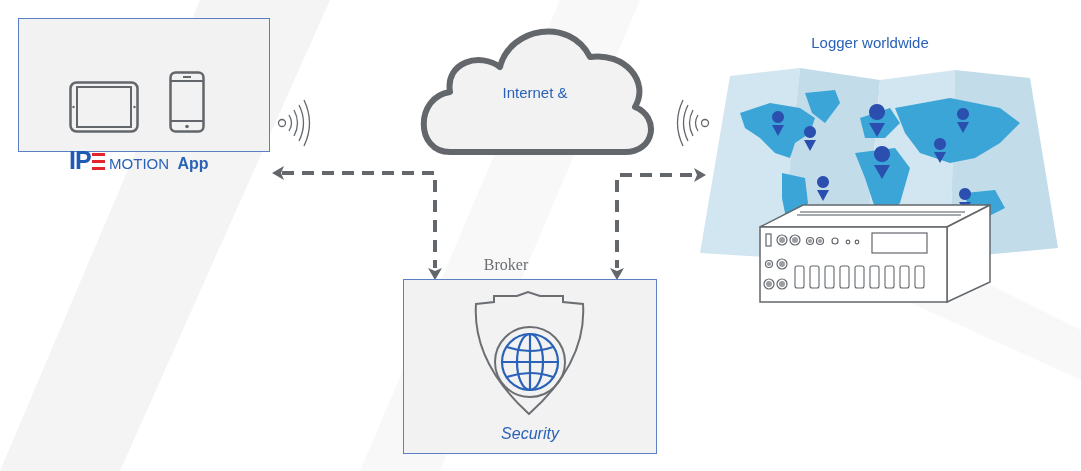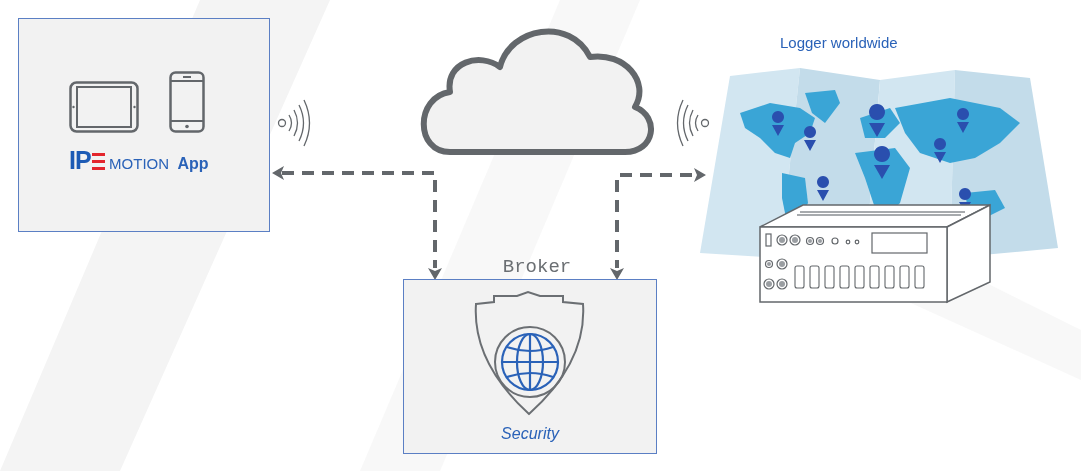--- a/index.html
+++ b/index.html
@@ -15,21 +15,21 @@
 <body>
 
 <svg class="watermark" viewBox="0 0 1081 471">
   <g fill="#f4f4f4">
     <polygon points="200,0 330,0 120,471 0,471"></polygon>
     <polygon points="560,0 640,0 440,471 360,471" opacity="0.6"></polygon>
     <polygon points="880,230 1081,330 1081,380 860,280" opacity="0.6"></polygon>
   </g>
 </svg>
 
-<div class="box" style="left:18px;top:18px;width:252px;height:214px;">
+<div class="box" style="left:18px;top:18px;width:252px;height:134px;">
   <svg width="70" height="52" style="left:50px;top:62px;" viewBox="0 0 70 52">
     <rect x="1.5" y="1.5" width="67" height="49" rx="6" fill="none" stroke="#63676b" stroke-width="2.5"></rect>
     <rect x="8" y="6" width="54" height="40" fill="none" stroke="#63676b" stroke-width="2"></rect>
     <circle cx="4.5" cy="26" r="1.2" fill="#63676b"></circle>
     <circle cx="65.5" cy="26" r="1.2" fill="#63676b"></circle>
   </svg>
   <svg width="36" height="62" style="left:150px;top:52px;" viewBox="0 0 36 62">
     <rect x="1.5" y="1.5" width="33" height="59" rx="5" fill="none" stroke="#63676b" stroke-width="2.5"></rect>
     <line x1="2" y1="10" x2="34" y2="10" stroke="#63676b" stroke-width="2"></line>
     <line x1="2" y1="50" x2="34" y2="50" stroke="#63676b" stroke-width="2"></line>
@@ -48,20 +48,21 @@
   <path d="M14 17 Q19 25 14 33" fill="none" stroke="#63676b" stroke-width="1.3"></path>
   <path d="M19 12 Q26 25 19 38" fill="none" stroke="#63676b" stroke-width="1.3"></path>
   <path d="M24 7 Q33 25 24 43" fill="none" stroke="#63676b" stroke-width="1.3"></path>
   <path d="M29 2 Q40 25 29 48" fill="none" stroke="#63676b" stroke-width="1.3"></path>
 </svg>
 
 <svg width="250" height="150" style="left:410px;top:12px;" viewBox="0 0 250 150">
   <path d="M40 140 C5 140 5 85 40 80 C35 50 70 40 90 55 C100 15 160 5 180 45 C215 40 240 70 225 95 C250 105 245 140 215 140 Z" fill="#f2f2f2" stroke="#63676b" stroke-width="6" stroke-linejoin="round"></path>
 </svg>
 <div class="abs blue-text" style="left:445px;top:82px;width:180px;text-align:center;font-size:15px;line-height:22px;font-family:'Liberation Sans',sans-serif;">
+  <div>Internet &amp;</div>
 </div>
 
 <svg width="1081" height="471" style="left:0;top:0;" viewBox="0 0 1081 471">
   <g stroke="#63676b" stroke-width="4" fill="none" stroke-dasharray="12 8">
     <path d="M282 173 L435 173 L435 268"></path>
     <path d="M692 175 L617 175 L617 268"></path>
   </g>
   <g fill="#63676b">
     <polygon points="272,173 284,166 281,173 284,180"></polygon>
     <polygon points="706,175 694,168 697,175 694,182"></polygon>
@@ -71,21 +72,21 @@
 </svg>
 
 <svg width="40" height="50" style="left:672px;top:98px;" viewBox="0 0 40 50">
   <circle cx="33" cy="25" r="3.5" fill="none" stroke="#63676b" stroke-width="1.3"></circle>
   <path d="M26 17 Q21 25 26 33" fill="none" stroke="#63676b" stroke-width="1.3"></path>
   <path d="M21 12 Q14 25 21 38" fill="none" stroke="#63676b" stroke-width="1.3"></path>
   <path d="M16 7 Q7 25 16 43" fill="none" stroke="#63676b" stroke-width="1.3"></path>
   <path d="M11 2 Q0 25 11 48" fill="none" stroke="#63676b" stroke-width="1.3"></path>
 </svg>
 
-<div class="abs blue-text" style="left:780px;top:34px;width:180px;text-align:left;font-size:15px;font-family:'Liberation Sans',sans-serif;">Logger worldwide</div>
+<div class="abs blue-text" style="left:780px;top:34px;width:180px;text-align:center;font-size:15px;font-family:'Liberation Sans',sans-serif;">Logger worldwide</div>
 
 <svg width="360" height="200" style="left:700px;top:68px;" viewBox="0 0 360 200">
   <g>
     <polygon points="30,8 100,0 80,190 0,185" fill="#d2e6f1"></polygon>
     <polygon points="100,0 180,12 165,195 80,190" fill="#c3dcea"></polygon>
     <polygon points="180,12 255,2 250,190 165,195" fill="#d2e6f1"></polygon>
     <polygon points="255,2 330,10 358,180 250,190" fill="#c3dcea"></polygon>
   </g>
   <g fill="#3aa5d6">
     <path d="M40 45 L70 35 L100 40 L115 50 L110 65 L95 75 L90 90 L75 85 L60 70 L45 60 Z"></path>
@@ -145,21 +146,21 @@
     <rect x="70" y="64" width="9" height="22" rx="2"></rect>
     <rect x="85" y="64" width="9" height="22" rx="2"></rect>
     <rect x="100" y="64" width="9" height="22" rx="2"></rect>
     <rect x="115" y="64" width="9" height="22" rx="2"></rect>
     <rect x="130" y="64" width="9" height="22" rx="2"></rect>
     <rect x="145" y="64" width="9" height="22" rx="2"></rect>
     <rect x="160" y="64" width="9" height="22" rx="2"></rect>
   </g>
 </svg>
 
-<div class="abs grey-text" style="left:477px;top:256px;width:120px;text-align:center;font-size:19px;font-family:Liberation Mono, monospace;">Broker</div>
+<div class="abs grey-text" style="left:446px;top:256px;width:120px;text-align:center;font-size:16px;font-family:Liberation Serif, serif;">Broker</div>
 <div class="box" style="left:403px;top:279px;width:254px;height:175px;">
   <svg width="115" height="125" style="left:68px;top:12px;" viewBox="0 0 115 125">
     <path d="M4 12 L22 10 L22 4 L45 4 L56 0 L68 4 L91 4 L91 10 L111 12 Q115 70 57 122 Q0 70 4 12 Z" fill="none" stroke="#6b6f73" stroke-width="2"></path>
   </svg>
   <svg width="74" height="74" style="left:89px;top:45px;" viewBox="0 0 74 74">
     <circle cx="37" cy="37" r="35" fill="none" stroke="#6b6f73" stroke-width="2"></circle>
     <g fill="none" stroke="#2a62b8" stroke-width="2.2">
       <circle cx="37" cy="37" r="28"></circle>
       <ellipse cx="37" cy="37" rx="13" ry="28"></ellipse>
       <line x1="37" y1="9" x2="37" y2="65"></line>

